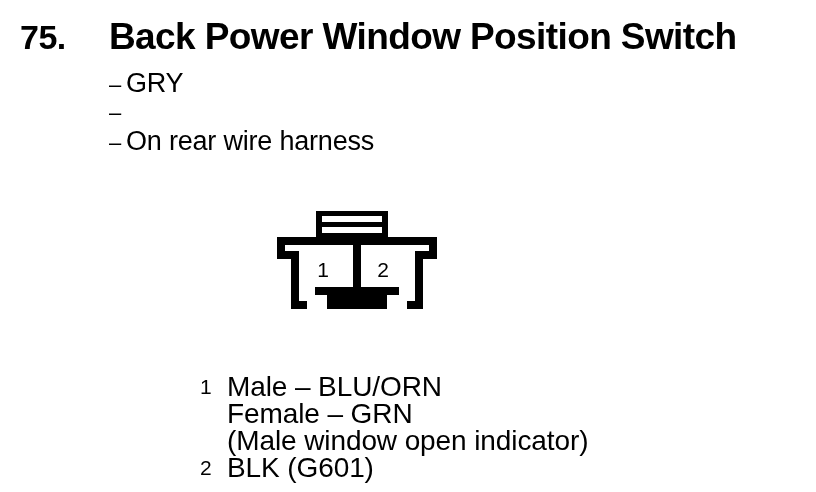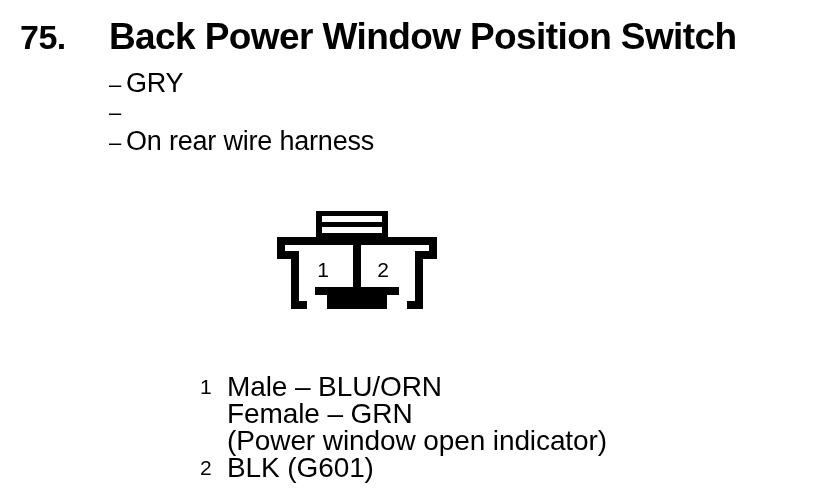--- a/index.html
+++ b/index.html
@@ -220,21 +220,21 @@
   </svg>
 </div>
 
 <div id="pin-legend">
 
   <div class="legend-block">
     <div class="legend-num">1</div>
     <div class="legend-lines">
       <div class="legend-line">Male – BLU/ORN</div>
       <div class="legend-line">Female – GRN</div>
-      <div class="legend-line">(Power window open indicator)</div>
+      <div class="legend-line">(Male window open indicator)</div>
     </div>
   </div>
 
   <div class="legend-block">
     <div class="legend-num">2</div>
     <div class="legend-lines">
       <div class="legend-line">BLK (G601)</div>
     </div>
   </div>
 

